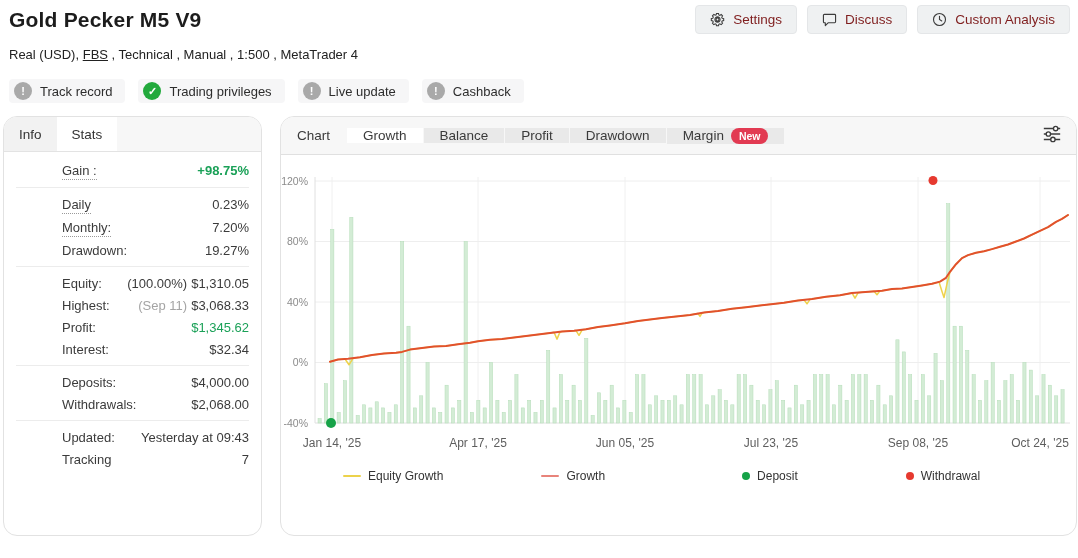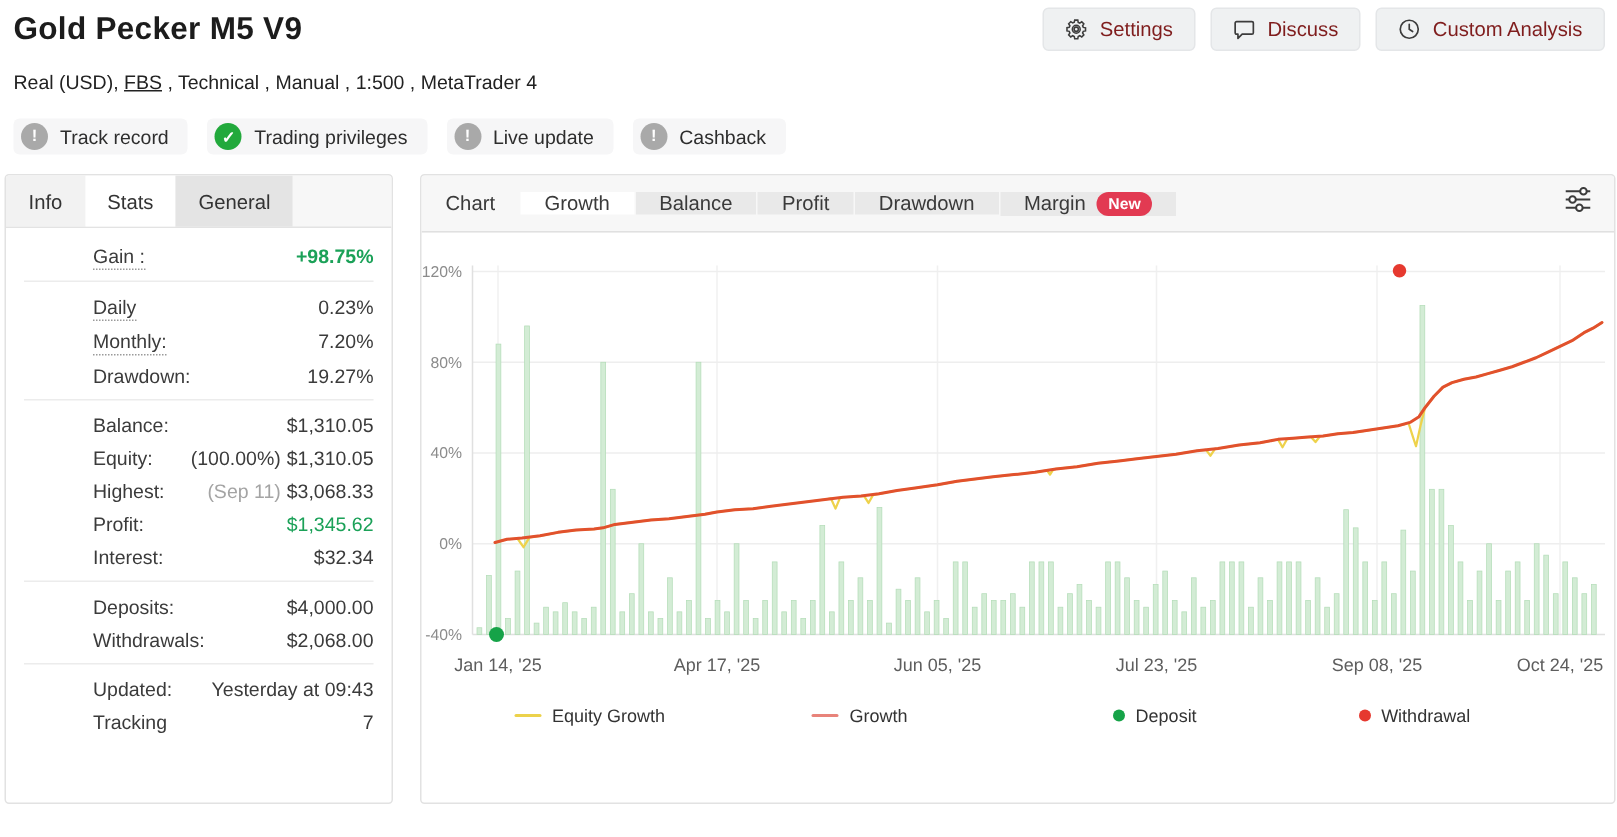--- a/index.html
+++ b/index.html
@@ -31,21 +31,21 @@
   }
   .circ {
     width:18px; height:18px; border-radius:50%;
     display:flex; align-items:center; justify-content:center;
     color:#fff; font-size:11px; font-weight:bold; flex:0 0 auto;
   }
   .circ.gray { background:#a9a9a9; }
   .circ.green { background:#22a93c; }
   
   .main { display:flex; align-items:flex-start; margin-top:13px; padding-left:3px; gap:18px; }
-  .card { background:#fff; border:1px solid #e2e2e2; border-radius:3px; }
+  .card { background:#fff; border:1px solid #e2e2e2; border-radius:14px; }
   
   .panel { width:259px; height:420px; overflow:hidden; flex:0 0 auto; }
   .ptabs { display:flex; background:#f7f7f7; border-bottom:1px solid #e3e3e3; height:35px; }
   .ptab { padding:0 15px; line-height:35px; font-size:13.5px; color:#333; cursor:pointer; }
   .ptab.normal { background:#f2f2f2; }
   .ptab.active { background:#ffffff; }
   .ptab.gray { background:#e4e4e4; }
   .pbody { padding:7px 12px 0 12px; }
   .row { display:flex; justify-content:space-between; align-items:baseline; padding:2.5px 0; font-size:13px; line-height:17px; color:#3b3b3b; }
   .row .lbl { color:#3b3b3b;margin-left:46px; }
@@ -132,45 +132,40 @@
     </div>
   </div>
 </div>
 
 <div class="main">
 
   <div class="card panel">
     <div class="ptabs">
       <div class="ptab normal">Info</div>
       <div class="ptab active">Stats</div>
-      <div class="ptab gray">General</div>
     </div>
     <div class="pbody">
       <div class="row">
         <span class="lbl dotted">Gain :</span>
         <span class="val green bold">+98.75%</span>
       </div>
       <hr class="sep">
       <div class="row">
         <span class="lbl dotted">Daily</span>
         <span class="val">0.23%</span>
       </div>
       <div class="row">
         <span class="lbl dotted">Monthly:</span>
         <span class="val">7.20%</span>
       </div>
       <div class="row">
         <span class="lbl">Drawdown:</span>
         <span class="val">19.27%</span>
       </div>
       <hr class="sep">
-      <div class="row">
-        <span class="lbl">Balance:</span>
-        <span class="val">$1,310.05</span>
-      </div>
       <div class="row">
         <span class="lbl">Equity:</span>
         <span class="val"><span class="pref">(100.00%)</span><span>$1,310.05</span></span>
       </div>
       <div class="row">
         <span class="lbl">Highest:</span>
         <span class="val"><span class="pref graytxt">(Sep 11)</span><span>$3,068.33</span></span>
       </div>
       <div class="row">
         <span class="lbl">Profit:</span>

